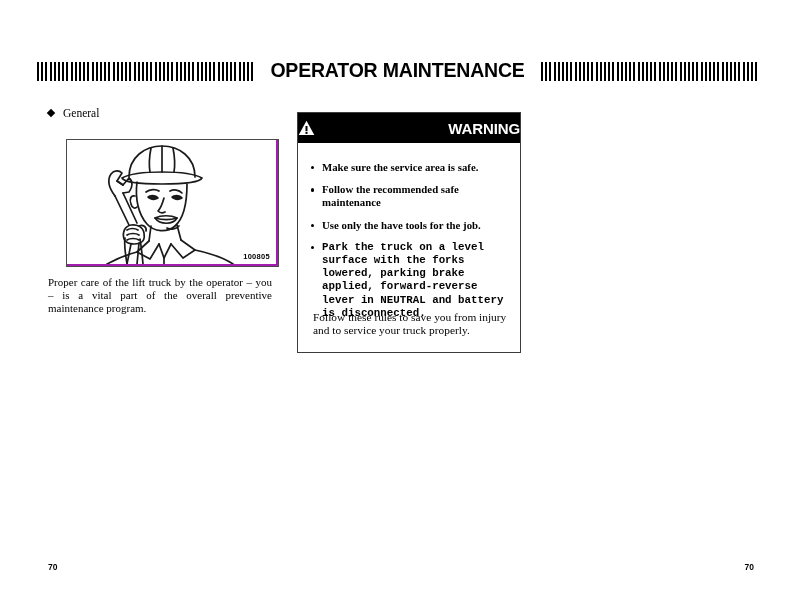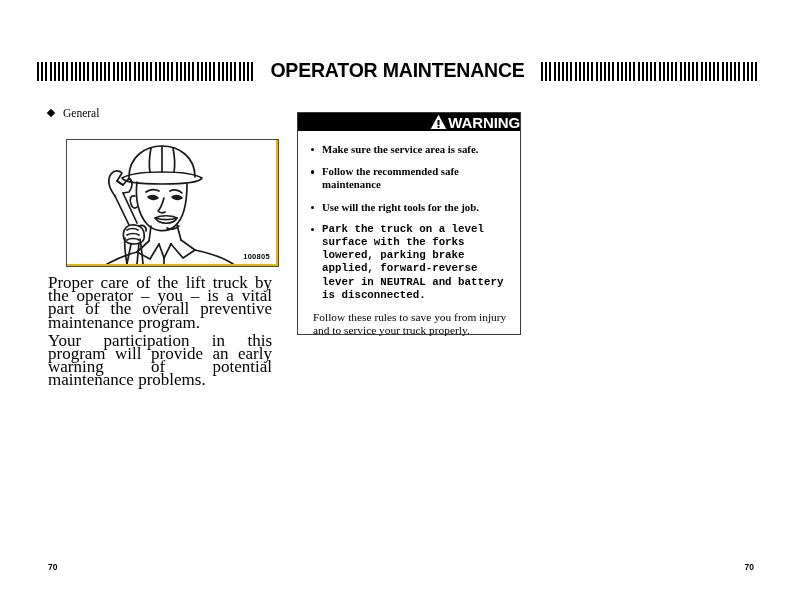--- a/index.html
+++ b/index.html
@@ -75,21 +75,21 @@
   }
 
   
   .figure {
     position: absolute;
     left: 66px;
     top: 139px;
     width: 211px;
     height: 126px;
     border: 1px solid #4a4a4a;
-    background: #eab308;
+    background: #a21caf;
     overflow: hidden;
   }
   .figure svg { display: block; }
   .fig-id {
     position: absolute;
     right: 8px;
     bottom: 5px;
     font-family: "Liberation Sans", sans-serif;
     font-size: 7.5px;
     font-weight: bold;
@@ -98,58 +98,58 @@
   }
 
   .body-text {
     position: absolute;
     left: 48px;
     top: 276px;
     width: 233px;
   }
   .body-text p {
     margin: 0 9px 5px 0;
-    font-size: 17px;
+    font-size: 11px;
     line-height: 13.2px;
     text-align: justify;
     text-justify: inter-word;
   }
   .body-text p:last-child { margin-bottom: 0; }
 
   
   .warning-box {
     position: absolute;
     left: 297px;
     top: 112px;
     width: 224px;
     border: 1px solid #3c3c3c;
     background: #ffffff;
     box-sizing: border-box;
   }
   .warning-title {
     background: #000000;
     color: #ffffff;
-    height: 18px;
+    height: 30px;
     display: flex;
     align-items: center;
-    justify-content: flex-end;
+    justify-content: space-between;
   }
   .warning-title .tri {
     display: block;
     margin-right: 1px;
   }
   .warning-title .wlabel {
     font-family: "Liberation Sans", sans-serif;
     font-weight: bold;
     font-size: 15px;
     letter-spacing: -0.1px;
     line-height: 1;
   }
   .warning-body {
-    padding: 12px 10px 12px 6px;
+    padding: 18px 10px 12px 6px;
   }
   .warning-body ul {
     list-style: none;
     margin: 0;
     padding: 0;
   }
   .warning-body li {
     position: relative;
     padding-left: 18px;
     margin-bottom: 9px;
@@ -278,37 +278,36 @@
 
       <path d="M64 104 L60 124"></path>
       <path d="M72 103 L70 124"></path>
     </g>
   </svg>
   <div class="fig-id">100805</div>
 </div>
 
 <div class="body-text">
   <p>Proper care of the lift truck by the operator – you – is a vital part of the overall preventive maintenance program.</p>
-  <p>Your participation in this program will provide an early warning of potential maintenance problems.</p>
 </div>
 
 <div class="warning-box">
   <div class="warning-title">
     <svg class="tri" width="17" height="16" viewBox="0 0 17 16" xmlns="http://www.w3.org/2000/svg">
       <path d="M8.5 0.8 L16.3 15.0 L0.7 15.0 Z" fill="#ffffff"></path>
       <rect x="7.5" y="6.0" width="2.0" height="5.2" fill="#000000"></rect>
       <rect x="7.5" y="12.0" width="2.0" height="1.9" fill="#000000"></rect>
     </svg>
     <span class="wlabel">WARNING</span>
   </div>
   <div class="warning-body">
     <ul>
       <li>Make sure the service area is safe.</li>
       <li>Follow the recommended safe maintenance</li>
-      <li>Use will the right tools for the job.</li>
+      <li>Use only the have tools for the job.</li>
       <li>Park the truck on a level surface with the forks lowered, parking brake applied, forward-reverse lever in NEUTRAL and battery is disconnected.</li>
     </ul>
   </div>
 </div>
 
 <div class="right-text">
   <p>Follow these rules to save you from injury and to service your truck properly.</p>
 </div>
 
 <div class="page-num page-num-left">70</div>

